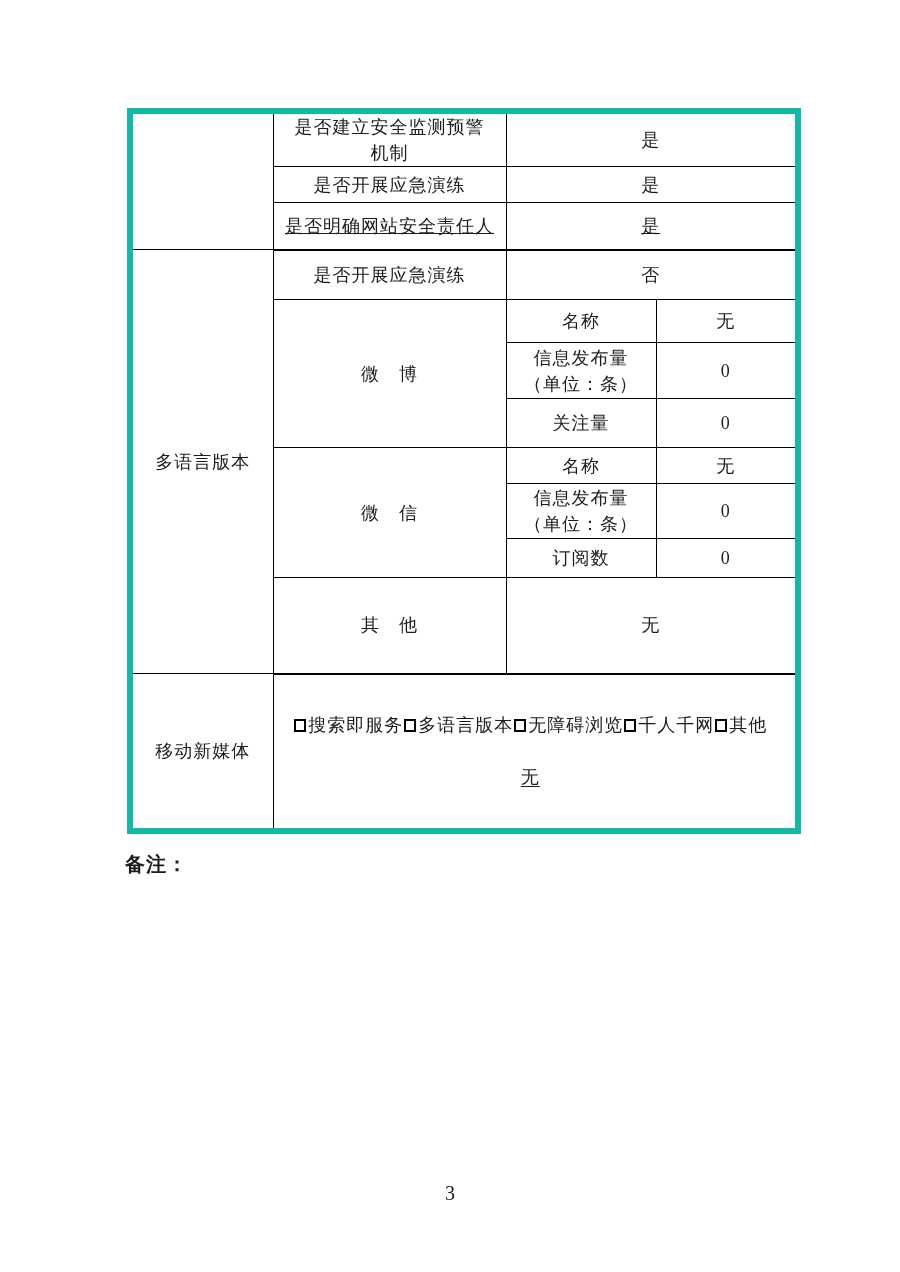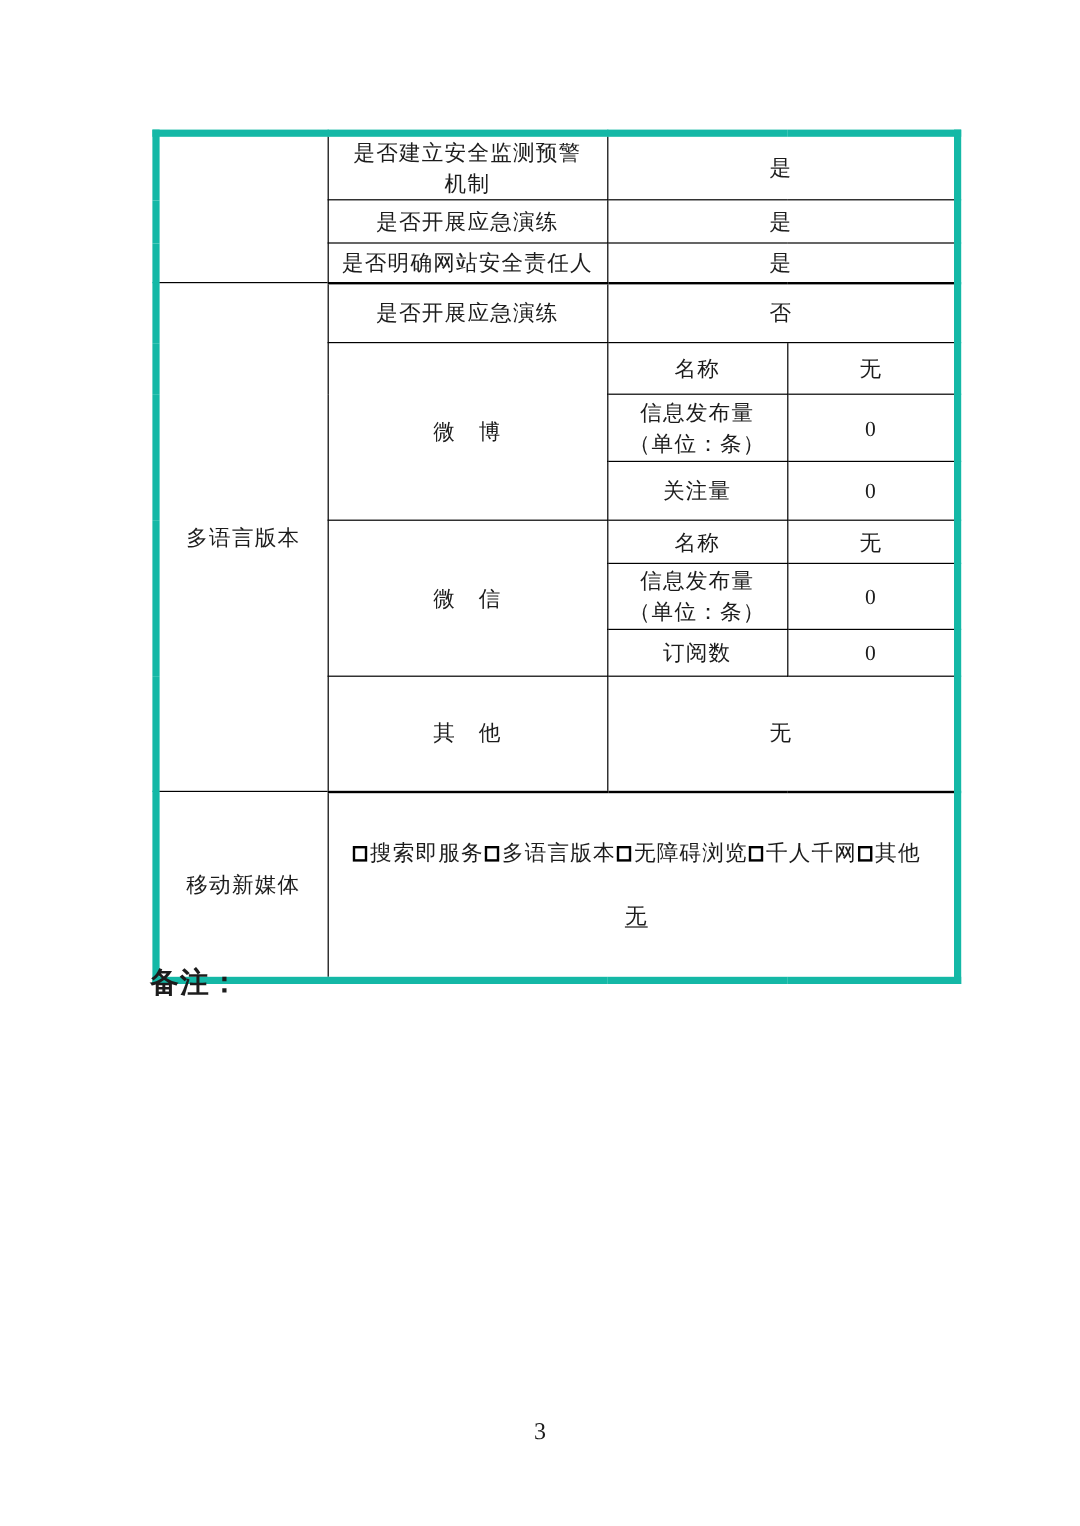--- a/index.html
+++ b/index.html
@@ -47,22 +47,22 @@
     background: #fff;
   }
   .option-item { white-space: nowrap; }
   .underlined-value {
     text-decoration: underline;
     text-underline-offset: 3px;
   }
   .remarks {
     position: absolute;
     left: 125px;
-    top: 803px;
-    font-size: 24px;
+    top: 851px;
+    font-size: 20px;
     font-weight: bold;
     letter-spacing: 1px;
   }
   .page-number {
     position: absolute;
     left: 0;
     top: 1182px;
     width: 100%;
     text-align: center;
     font-size: 20px;
@@ -82,21 +82,21 @@
     <tr style="height:55px;">
       <td rowspan="3"></td>
       <td>是否建立安全监测预警
 机制</td>
       <td colspan="2">是</td>
     </tr>
     <tr style="height:36px;">
       <td>是否开展应急演练</td>
       <td colspan="2">是</td>
     </tr>
-    <tr class="section-end" style="height:33px;">
+    <tr class="section-end" style="height:47px;text-decoration:underline;">
       <td>是否明确网站安全责任人</td>
       <td colspan="2">是</td>
     </tr>
 
     <tr style="height:50px;">
       <td rowspan="8">多语言版本</td>
       <td>是否开展应急演练</td>
       <td colspan="2">否</td>
     </tr>
     <tr style="height:43px;">

